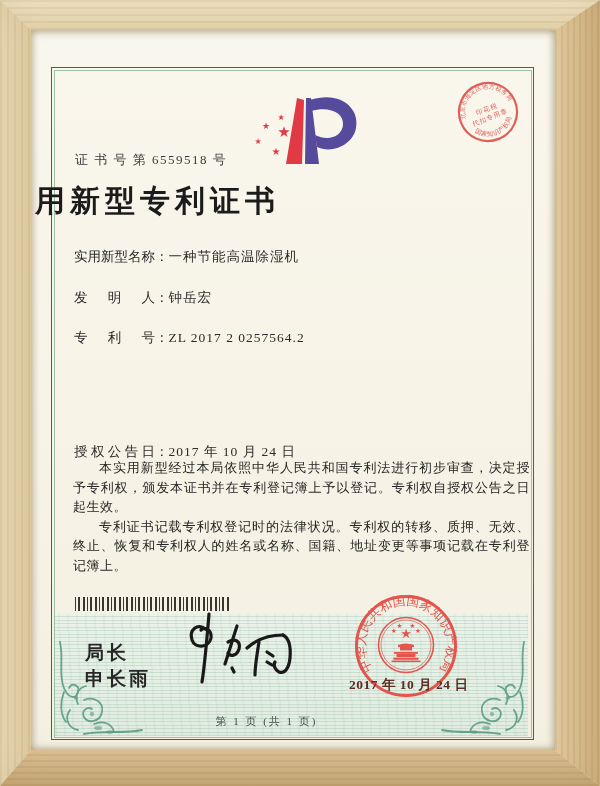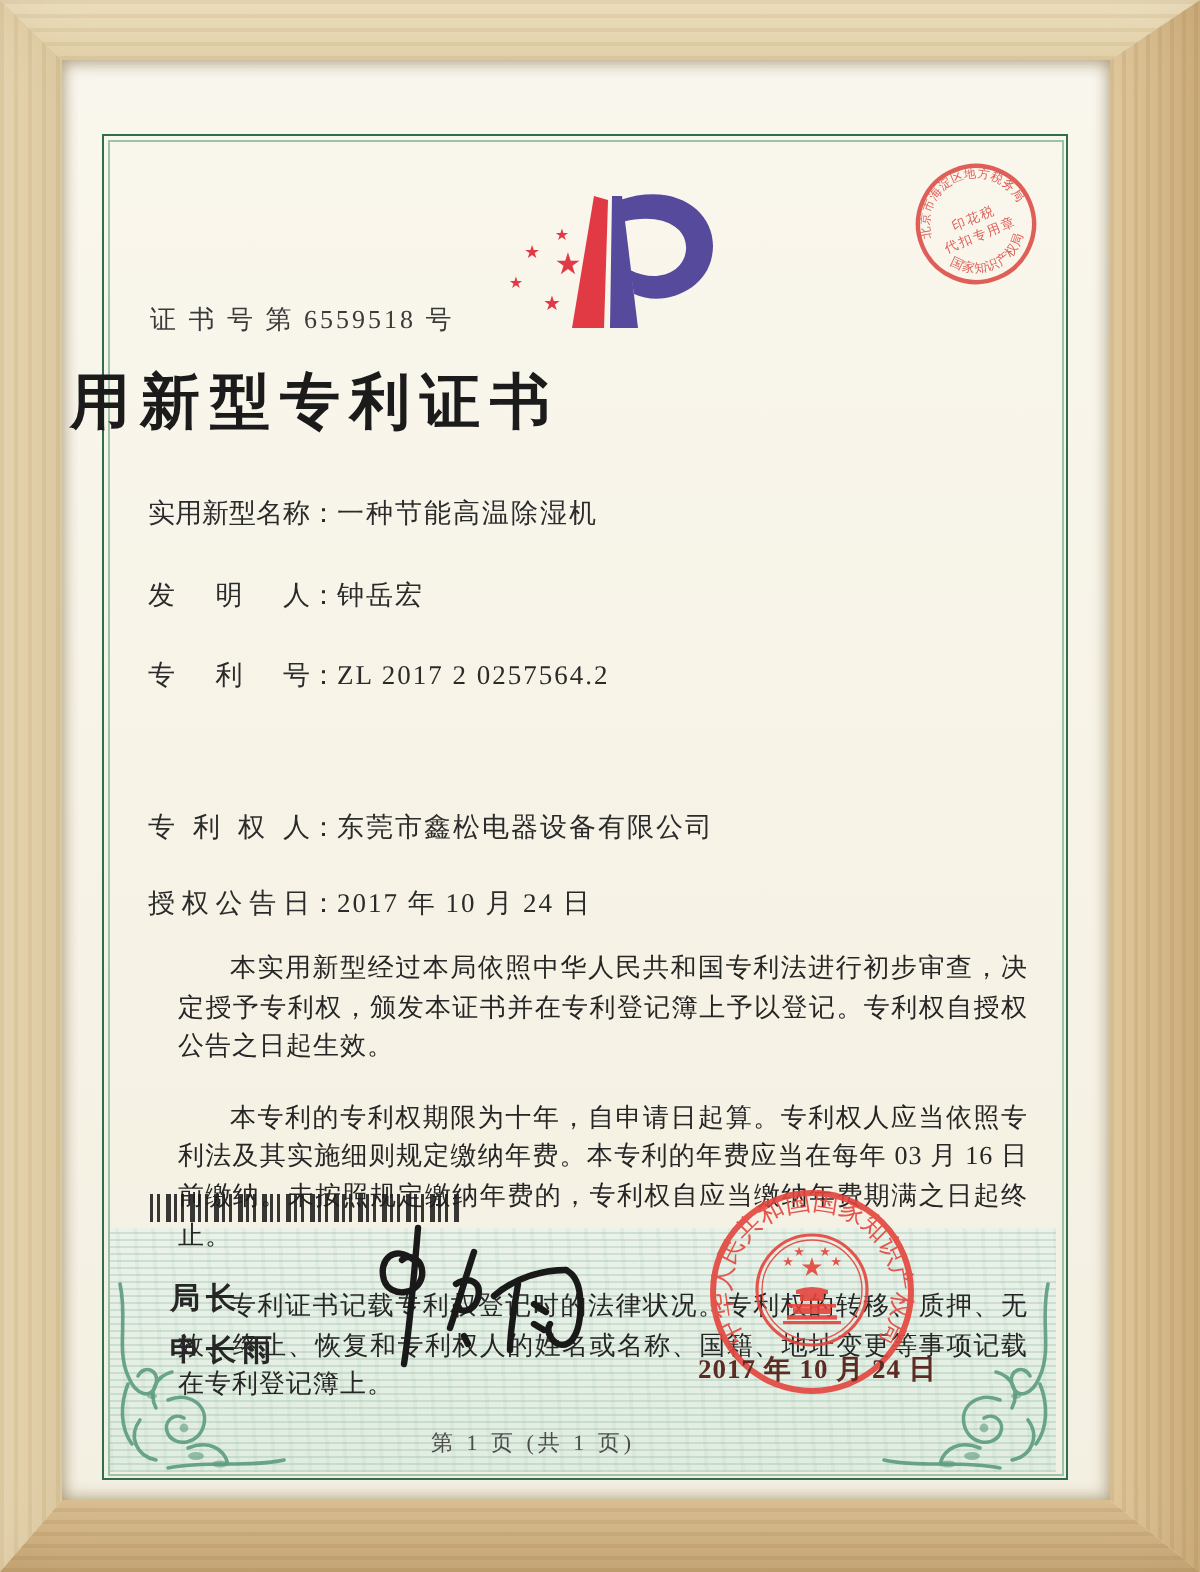--- a/index.html
+++ b/index.html
@@ -40,26 +40,26 @@
   .panel-inner{position:absolute;inset:1.5px;border:1px solid #9cc2aa;}
   
   .cert-no{position:absolute;left:75px;top:103px;z-index:10;font-size:13px;letter-spacing:1.5px;color:#3a3a3a;margin-top:48px;}
   .title{position:absolute;left:0;top:181px;width:600px;z-index:10;
     font-size:30px;font-weight:bold;letter-spacing:5px;color:#1b1b1b;}
   .field{position:absolute;left:74px;width:470px;z-index:10;font-size:13.5px;color:#2b2b2b;white-space:nowrap;}
   .field .lbl{display:inline-block;width:81px;text-align:justify;text-align-last:justify;letter-spacing:0;}
   .field .val{letter-spacing:1px;}
   .f0{top:248px}.f1{top:289px}.f2{top:329px}.f3{top:367px}.f4{top:405px}.f5{top:443px}
   .paras{position:absolute;left:73px;top:458px;width:457px;z-index:10;}
-  .paras p{margin:16px;font-size:13px;line-height:19.6px;letter-spacing:.5px;color:#262626;
+  .paras p{margin:0;font-size:13px;line-height:19.6px;letter-spacing:.5px;color:#262626;
     text-align:justify;text-indent:2em;}
   .barcode{position:absolute;left:75px;top:597px;width:155px;height:14px;z-index:10;opacity:.88;
     background:repeating-linear-gradient(90deg,#1d1d1d 0 1.5px,rgba(0,0,0,0) 1.5px 3.5px,#1d1d1d 3.5px 5px,rgba(0,0,0,0) 5px 8px,#1d1d1d 8px 10.5px,rgba(0,0,0,0) 10.5px 12px);}
   .signer{position:absolute;left:85px;z-index:10;font-family:"Liberation Sans","DejaVu Sans",sans-serif;
-    font-size:15px;font-weight:600;letter-spacing:3px;color:#262626;}
+    font-size:19px;font-weight:600;letter-spacing:3px;color:#262626;}
   .signer-title{top:640px}.signer-name{top:666px}
   .signature{position:absolute;left:185px;top:608px;z-index:11;}
   .office-seal{position:absolute;left:352px;top:592px;z-index:12;}
   .seal-date{position:absolute;left:349px;top:676px;width:140px;z-index:13;
     font-size:13.5px;font-weight:bold;color:#5c2b24;letter-spacing:.5px;}
   .footer{position:absolute;left:47px;top:714px;width:439px;z-index:10;text-align:center;
     font-size:11px;letter-spacing:2px;color:#4c4c4c;}
   .tax-seal{position:absolute;left:452px;top:76px;z-index:12;transform:rotate(-22deg);}
   .logo{position:absolute;left:248px;top:84px;z-index:10;}
   .flourish{position:absolute;z-index:6;}
@@ -145,26 +145,24 @@
       <text x="0" y="-1" text-anchor="middle" fill="#db4b44" font-size="6.6" letter-spacing="1">印花税</text>
       <text x="0" y="8" text-anchor="middle" fill="#db4b44" font-size="6.6" letter-spacing="1">代扣专用章</text>
     </g>
   </svg>
 
   <div class="title">实用新型专利证书</div>
 
   <div class="field f0"><span class="lbl">实用新型名称</span><span>：</span><span class="val">一种节能高温除湿机</span></div>
   <div class="field f1"><span class="lbl">发明人</span><span>：</span><span class="val">钟岳宏</span></div>
   <div class="field f2"><span class="lbl">专利号</span><span>：</span><span class="val">ZL 2017 2 0257564.2</span></div>
-  <div class="field f4"><span class="lbl">专利权人</span><span>：</span><span class="val">东莞市鑫松电器设备有限公司</span></div>
   <div class="field f5"><span class="lbl">授权公告日</span><span>：</span><span class="val">2017 年 10 月 24 日</span></div>
 
   <div class="paras">
     <p>本实用新型经过本局依照中华人民共和国专利法进行初步审查，决定授予专利权，颁发本证书并在专利登记簿上予以登记。专利权自授权公告之日起生效。</p>
-    <p>本专利的专利权期限为十年，自申请日起算。专利权人应当依照专利法及其实施细则规定缴纳年费。本专利的年费应当在每年 03 月 16 日前缴纳。未按照规定缴纳年费的，专利权自应当缴纳年费期满之日起终止。</p>
     <p>专利证书记载专利权登记时的法律状况。专利权的转移、质押、无效、终止、恢复和专利权人的姓名或名称、国籍、地址变更等事项记载在专利登记簿上。</p>
   </div>
 
   <div class="barcode"></div>
 
   <div class="signer signer-title">局长</div>
   <div class="signer signer-name">申长雨</div>
 
   <svg class="signature" width="135" height="85" viewBox="0 0 135 85">
     <g stroke="#191919" stroke-width="3.2" fill="none" stroke-linecap="round" stroke-linejoin="round">

